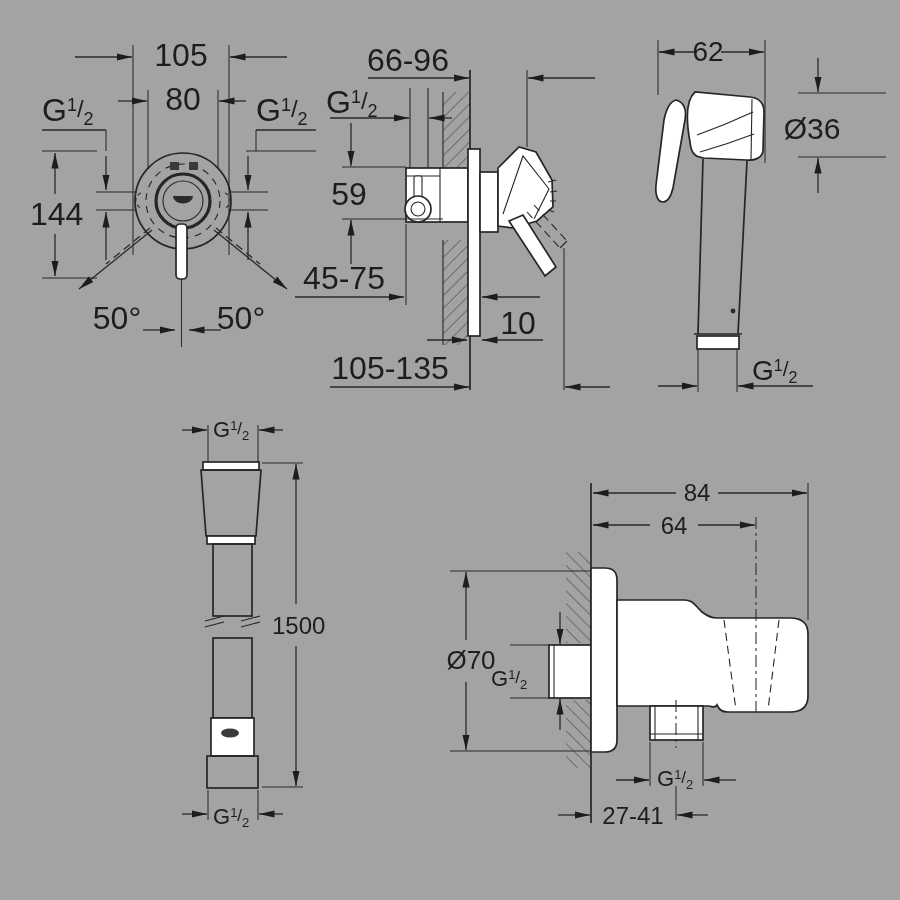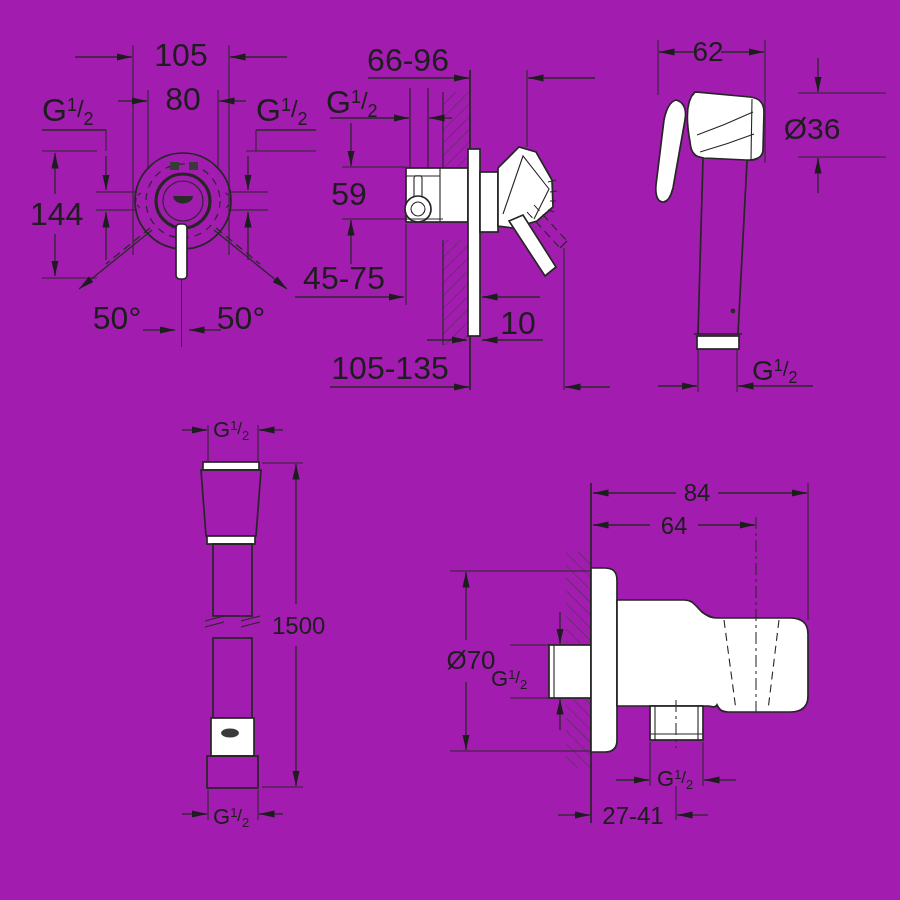--- a/index.html
+++ b/index.html
@@ -1,16 +1,16 @@
 <!DOCTYPE html>
 <html><head>
 <meta charset="utf-8">
 <style>
   html,body{margin:0;padding:0;background:#ffffff;}
-  .canvas{position:relative;width:900px;height:900px;background:#a21caf;overflow:hidden;}
+  .canvas{position:relative;width:900px;height:900px;background:#a3a3a3;overflow:hidden;}
   svg{position:absolute;left:0;top:0;}
   text{font-family:"Liberation Sans","DejaVu Sans",sans-serif;fill:#1d1d1d;}
   .geo{stroke:#262626;fill:none;stroke-width:1.7;}
   .geo-thin{stroke:#262626;fill:none;stroke-width:1.1;}
   .geo-bold{stroke:#262626;fill:none;stroke-width:3.2;}
   .white{fill:#ffffff;}
   .dim{stroke:#2a2a2a;fill:none;stroke-width:1.3;}
   .ext{stroke:#2a2a2a;fill:none;stroke-width:1.05;}
   .dash{stroke-dasharray:8,5;}
   .axis{stroke-dasharray:12,4,3,4;}

